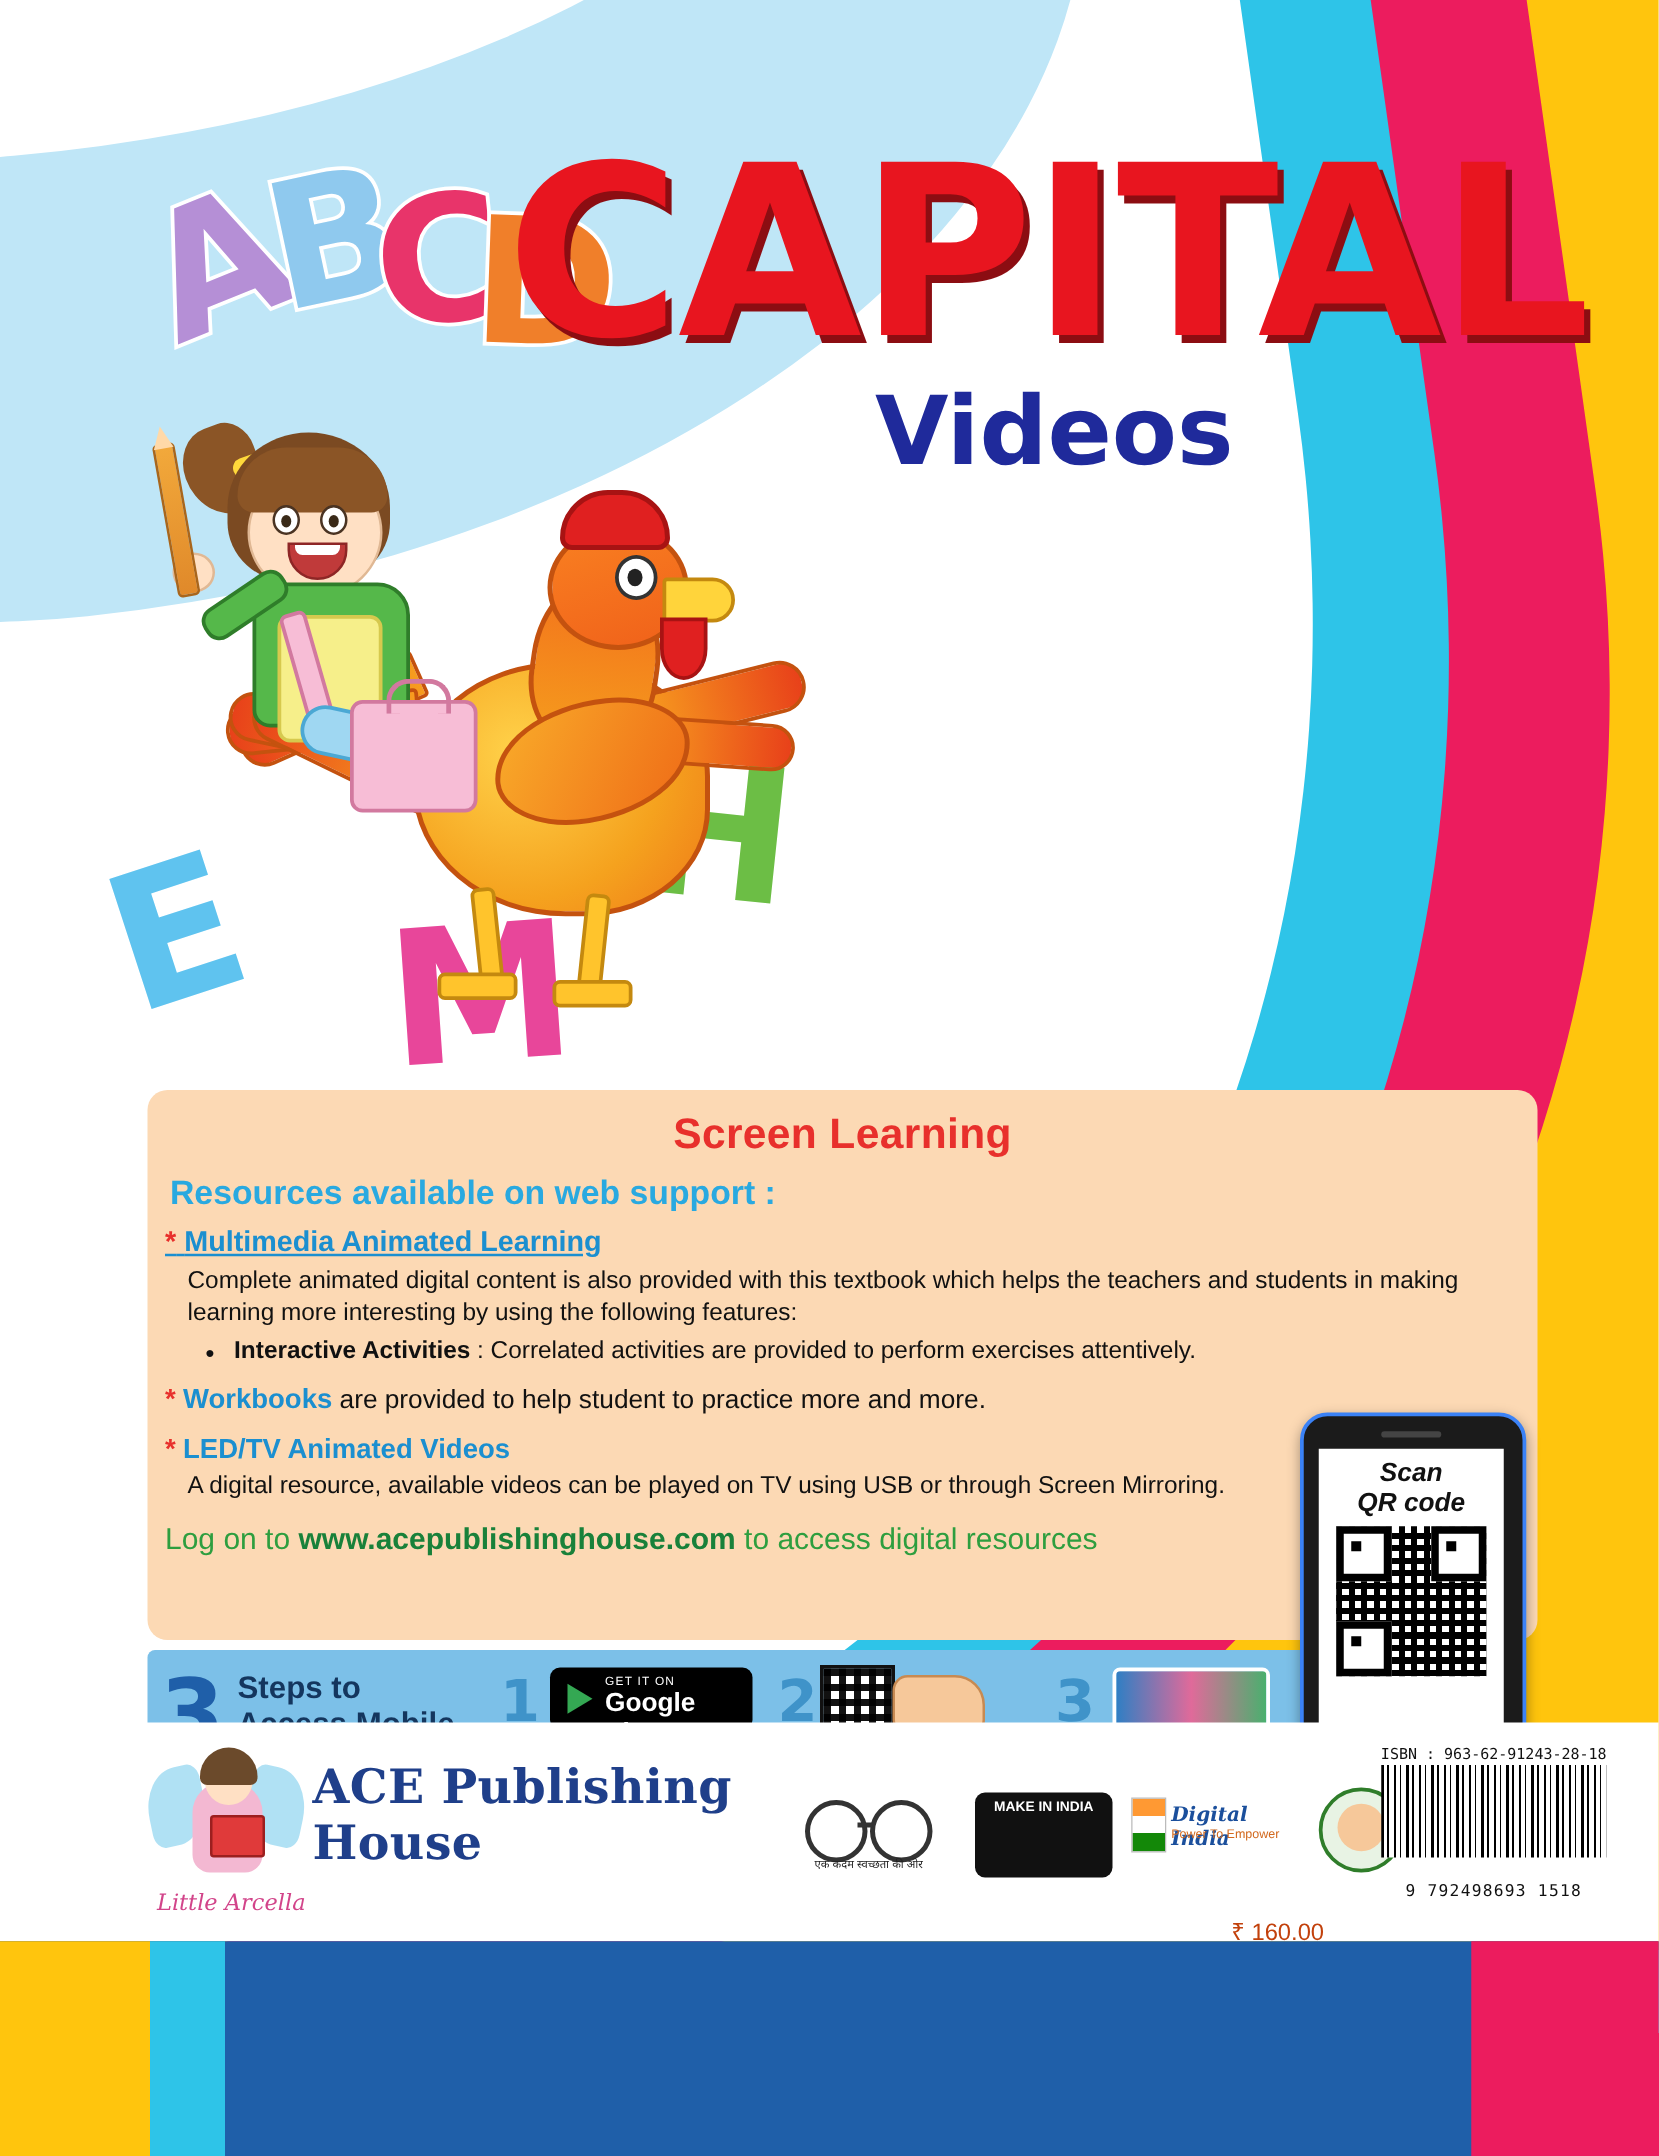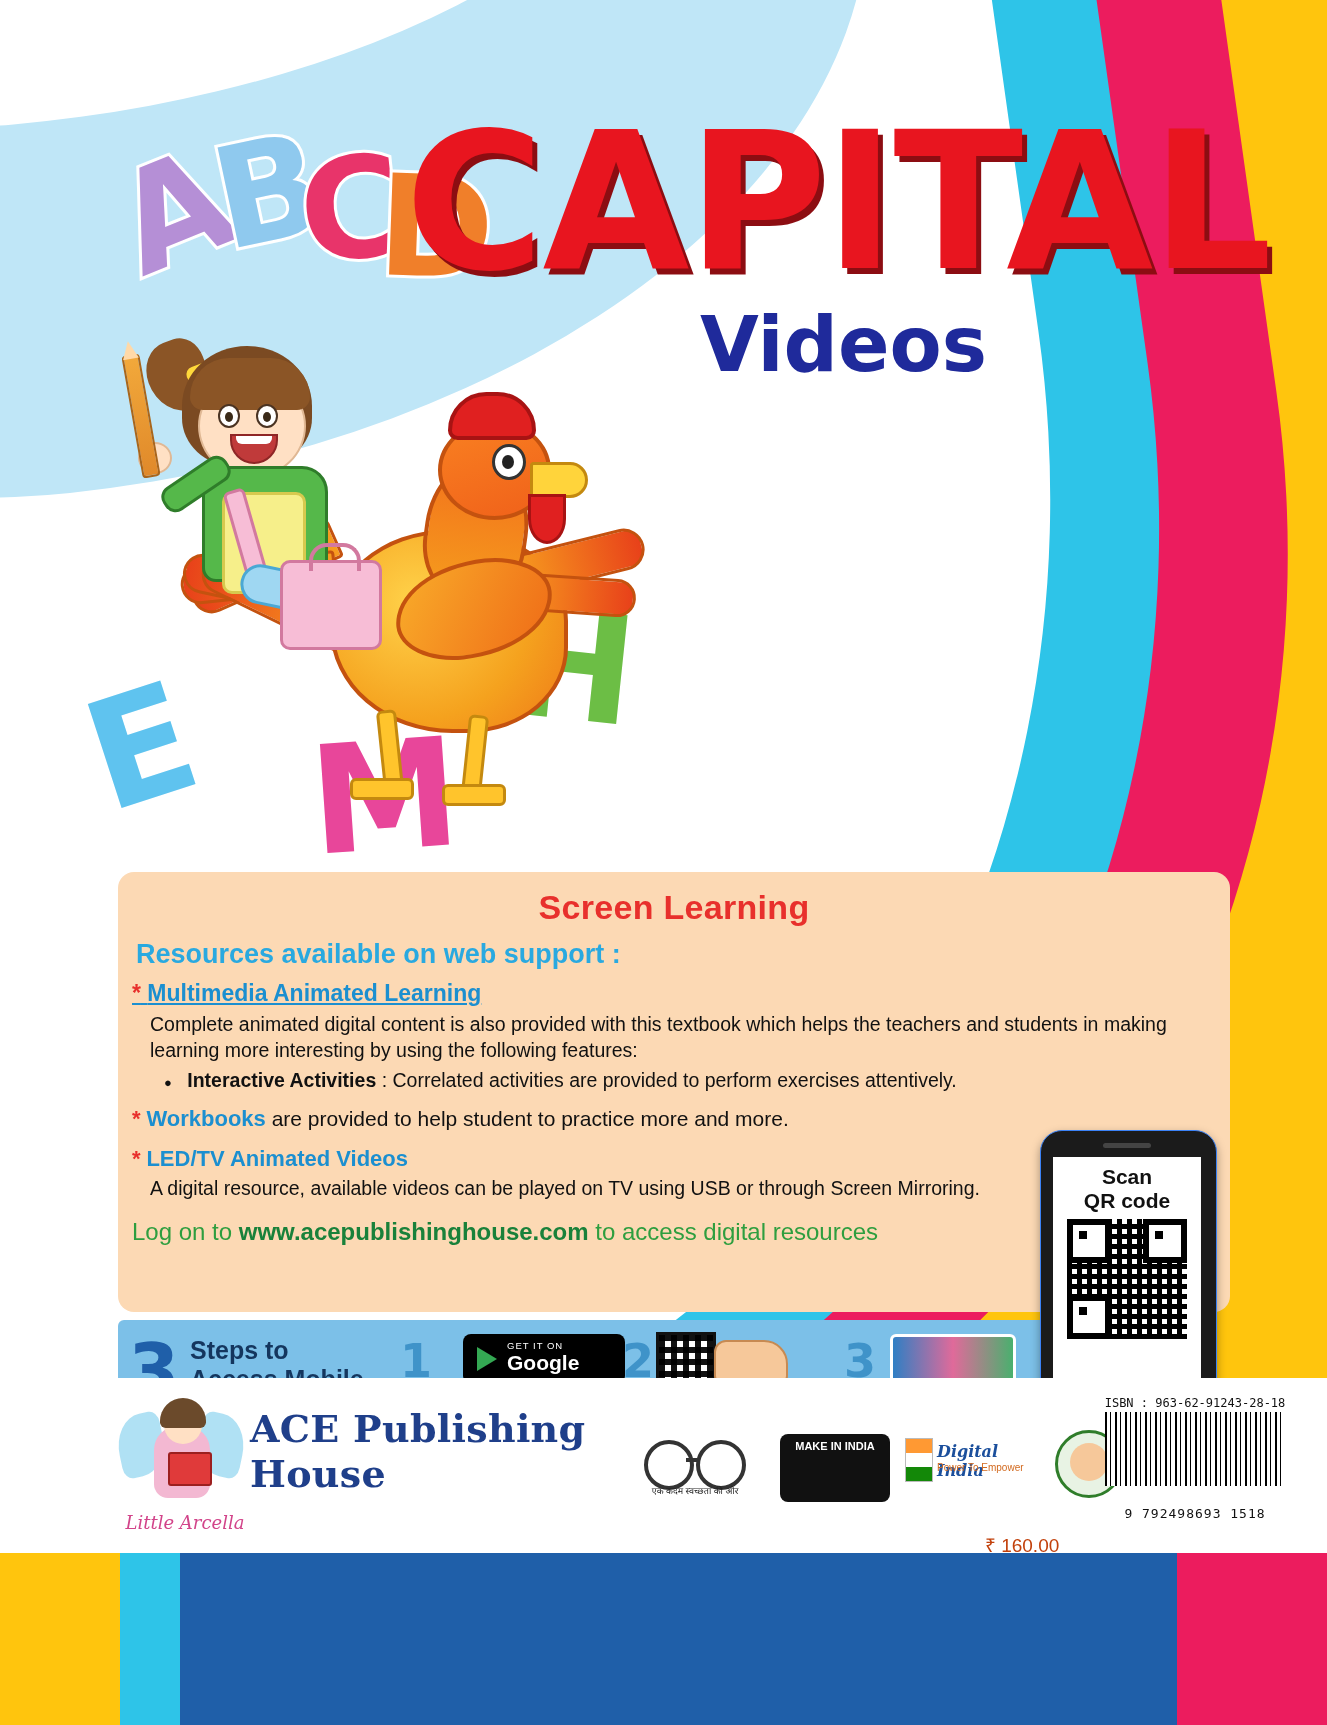--- a/index.html
+++ b/index.html
@@ -312,21 +312,21 @@
     font-family:"DejaVu Sans", sans-serif;
   }
   .step .cap{
     position:absolute;left:0;top:62px;width:215px;font-size:16.5px;color:#0f2c4c;line-height:1.2;
   }
   .s1{left:278px;}
   .s2{left:500px;}
   .s3{left:722px;}
   .gplay{
     position:absolute;left:44px;top:4px;width:162px;height:50px;background:#000;
-    border-radius:8px;color:#fff;text-align:left;margin-left:23px;
+    border-radius:8px;color:#fff;text-align:left;
   }
   .gplay .t1{position:absolute;left:44px;top:6px;font-size:9.5px;letter-spacing:1px;}
   .gplay .t2{position:absolute;left:44px;top:17px;font-size:21px;font-weight:bold;}
   .gplay .tri{
     position:absolute;left:14px;top:13px;width:0;height:0;
     border-top:12px solid transparent;border-bottom:12px solid transparent;border-left:20px solid #34a853;
   }
   .qrsmall{
     position:absolute;left:38px;top:2px;width:54px;height:54px;
     background:
@@ -339,22 +339,23 @@
     background:#f6c89a;border:2px solid #c78a52;border-radius:12px 24px 12px 12px;
   }
   .photo-ic{
     position:absolute;left:50px;top:4px;width:120px;height:52px;
     background:linear-gradient(90deg,#2f7fc4,#e06a9a,#49b06e);
     border:3px solid #ffffff;border-radius:6px;
   }
   
   .phone{
     position:absolute;left:1040px;top:1130px;width:175px;height:305px;
-    background:#1b1b1b;border-radius:22px;border:1px solid #3b82f6;
+    background:#1b1b1b;border-radius:22px;border:3px solid #3b82f6;
     box-shadow:0 4px 10px rgba(0,0,0,.35);
+    font-style:italic;
   }
   .phone .screen{
     position:absolute;left:12px;top:26px;width:148px;height:250px;background:#fff;
   }
   .phone .scan-txt{
     text-align:center;font-size:21px;font-weight:bold;color:#111;padding-top:8px;line-height:1.15;
   }
   .qr{
     position:absolute;left:14px;top:62px;width:120px;height:120px;
     background:

